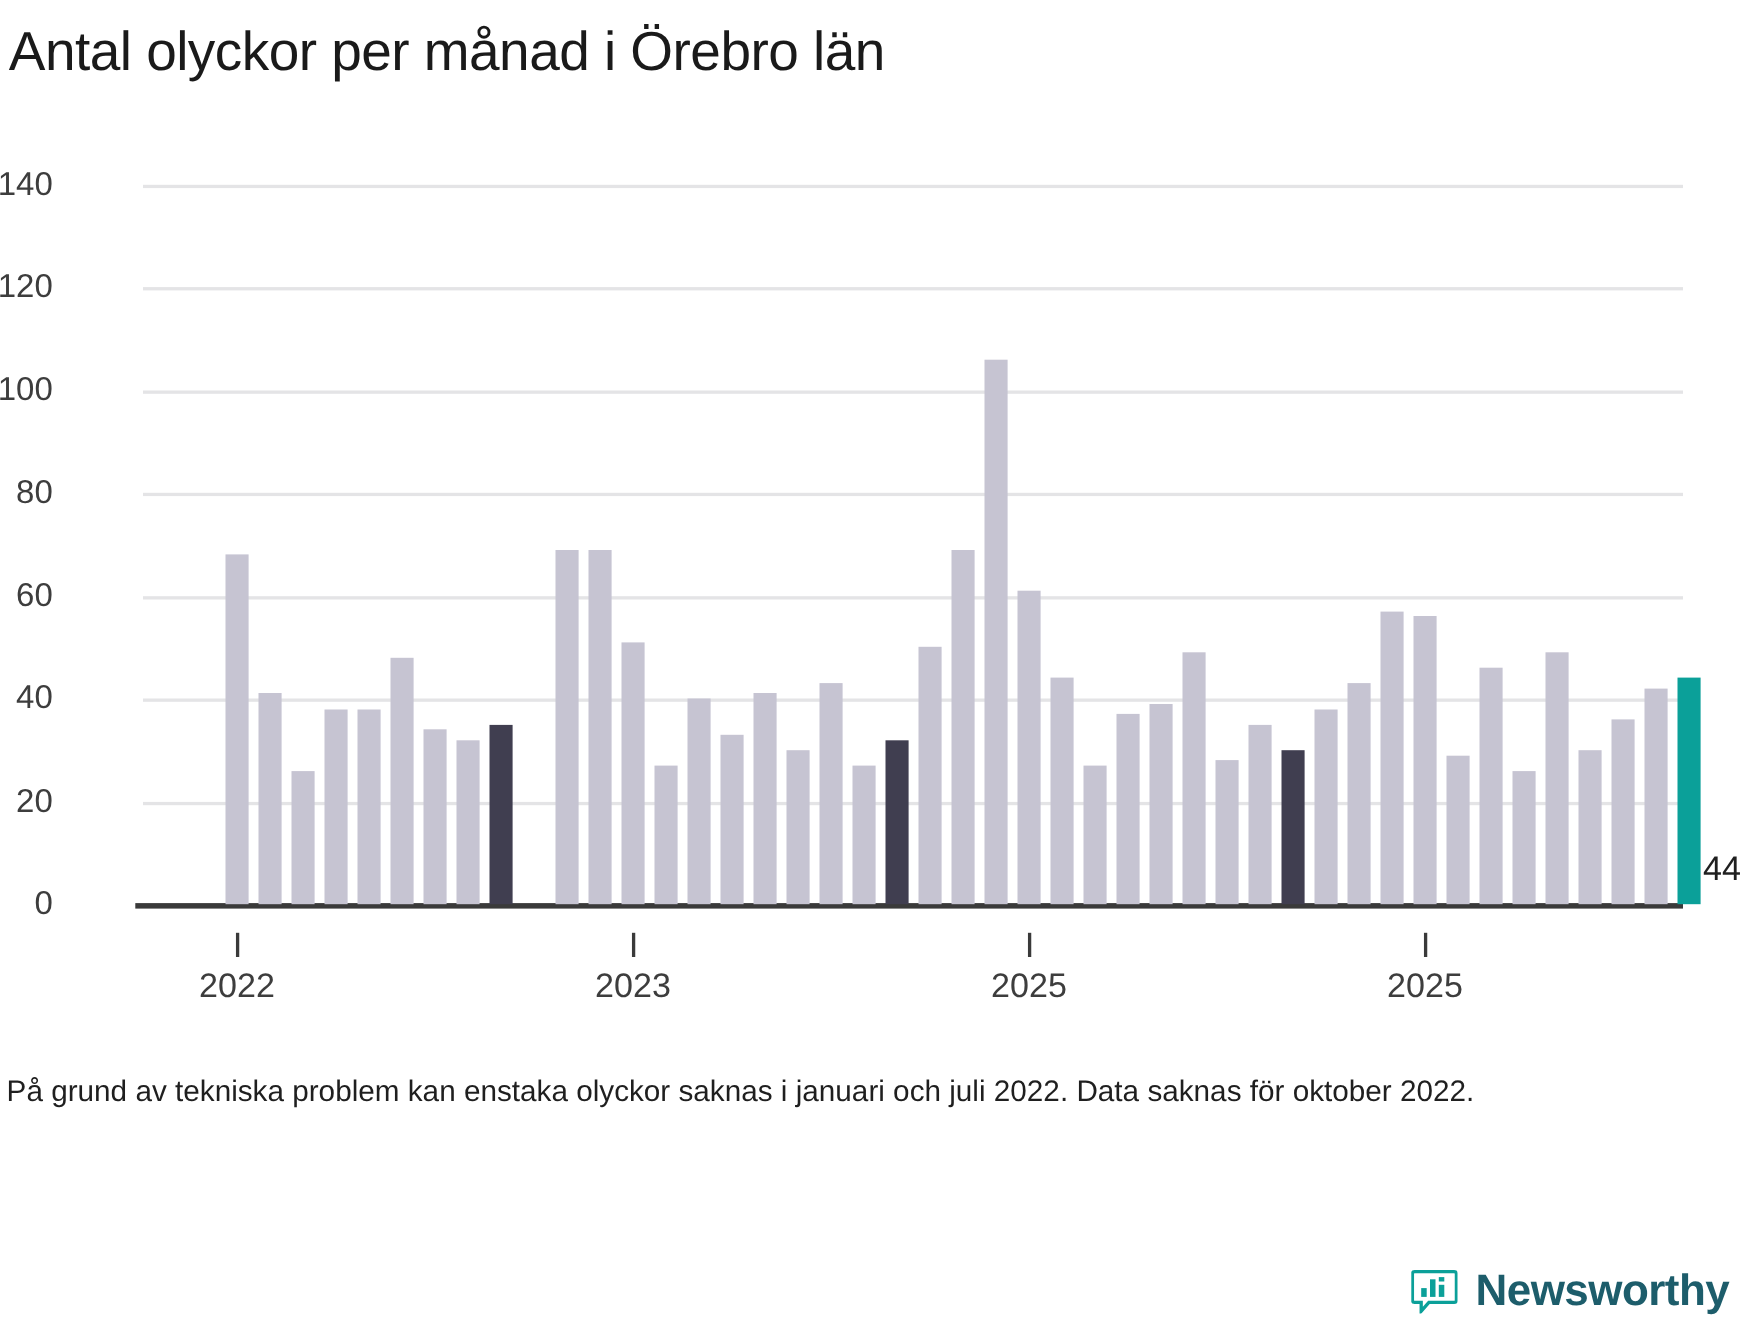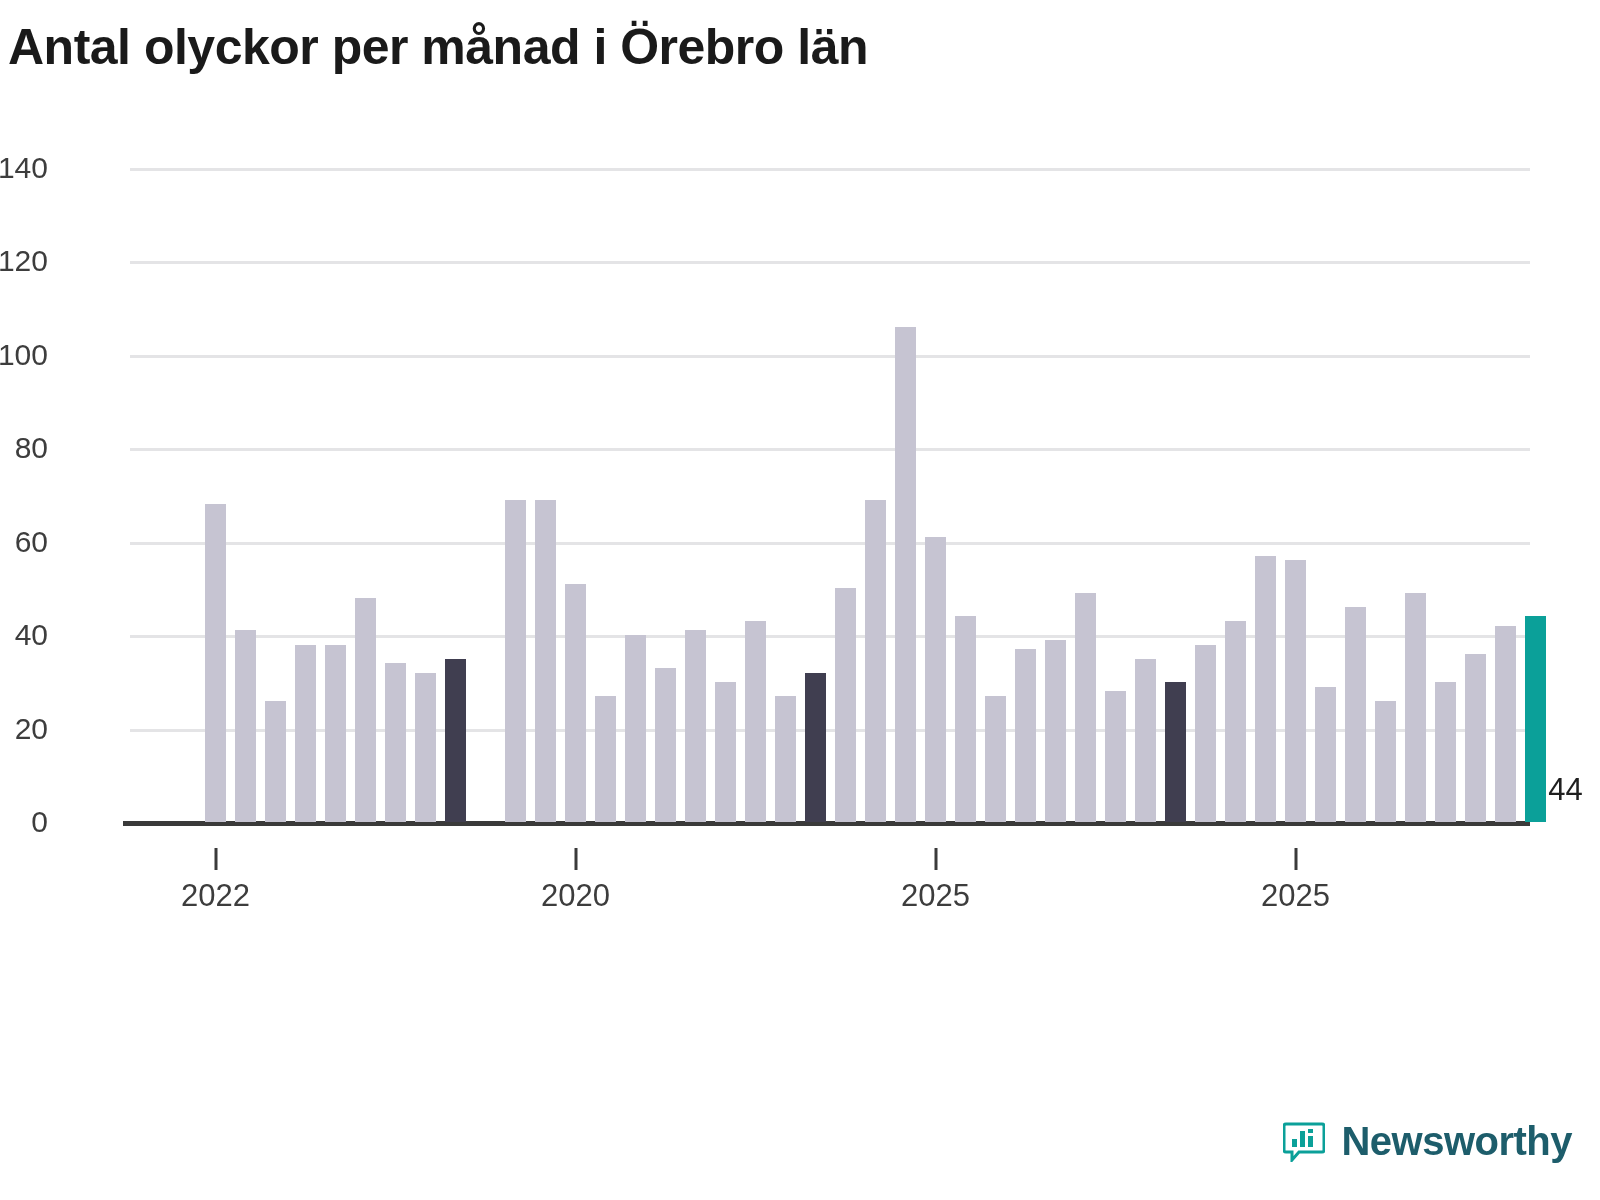--- a/index.html
+++ b/index.html
@@ -8,21 +8,21 @@
     background:#ffffff;
     font-family:"Liberation Sans","DejaVu Sans",sans-serif;
     color:#2b2b2b;
     overflow:hidden;
   }
   .page{position:relative;width:1600px;height:1200px;}
 
   
   .title{
     position:absolute;left:8px;top:18px;
-    font-size:50px;font-weight:700;letter-spacing:-0.5px;
+    font-size:50px;font-weight:400;letter-spacing:-0.5px;
     color:#1a1a1a;white-space:nowrap;
   }
 
   
   .chart{
     position:absolute;left:0;top:140px;
     width:1600px;height:760px;
   }
   .plot{
     position:absolute;
@@ -72,21 +72,21 @@
   }
 
   
   .note{
     position:absolute;left:6px;top:975px;width:1500px;
     font-size:27px;line-height:1.32;color:#1f1f1f;
   }
 
   
   .logo{
-    position:absolute;right:28px;bottom:36px;
+    position:absolute;right:28px;bottom:4px;
     display:flex;align-items:center;gap:16px;
   }
   .logo-mark{
     position:relative;width:42px;height:40px;
   }
   .logo-word{
     font-size:40px;font-weight:700;color:#1d5d6b;letter-spacing:-0.5px;
   }
 </style>
 </head>
@@ -163,28 +163,29 @@
           <div class="bar" title="2025-07: 36" style="left: 1335px; width: 21px; height: 168.171px;"></div>
           <div class="bar" title="2025-08: 42" style="left: 1365px; width: 21px; height: 196.2px;"></div>
           <div class="bar hl" title="2025-09: 44" style="left: 1395px; width: 21px; height: 205.543px;"></div>
           <div class="barlabel" style="left: 1435.5px; bottom: 14px;">44</div>
         </div>
     </div>
     <div class="xticks" id="xticks">
         <div class="xtickmark" style="left: 85.5px;"></div>
         <div class="xticklabel" style="left: 85.5px;">2022</div>
         <div class="xtickmark" style="left: 445.5px;"></div>
-        <div class="xticklabel" style="left: 445.5px;">2020</div>
+        <div class="xticklabel" style="left: 445.5px;">2023</div>
         <div class="xtickmark" style="left: 805.5px;"></div>
         <div class="xticklabel" style="left: 805.5px;">2025</div>
         <div class="xtickmark" style="left: 1165.5px;"></div>
         <div class="xticklabel" style="left: 1165.5px;">2025</div>
       </div>
   </div>
 
+  <div class="note">På grund av tekniska problem kan enstaka olyckor saknas i januari och juli 2022. Data saknas för oktober 2022.</div>
 
   <div class="logo">
     <span class="logo-mark">
       <svg width="42" height="40" viewBox="0 0 42 40" aria-hidden="true">
         <path d="M3 2 H39 A2 2 0 0 1 41 4 V28 A2 2 0 0 1 39 30 H16 L9 38 V30 H3 A2 2 0 0 1 1 28 V4 A2 2 0 0 1 3 2 Z" fill="none" stroke="#0ba099" stroke-width="3"></path>
         <rect x="9" y="17" width="5" height="8" fill="#0ba099"></rect>
         <rect x="17" y="9" width="5" height="16" fill="#0ba099"></rect>
         <rect x="25" y="14" width="5" height="11" fill="#0ba099"></rect>
         <rect x="25" y="7" width="5" height="4" fill="#0ba099"></rect>
       </svg>

